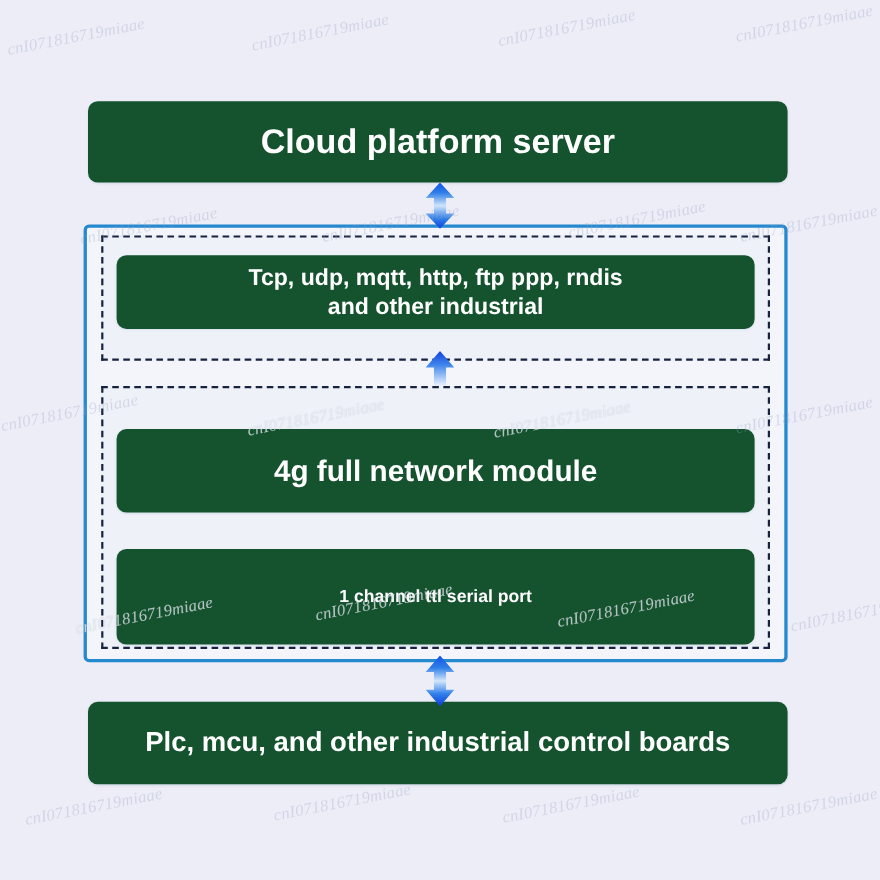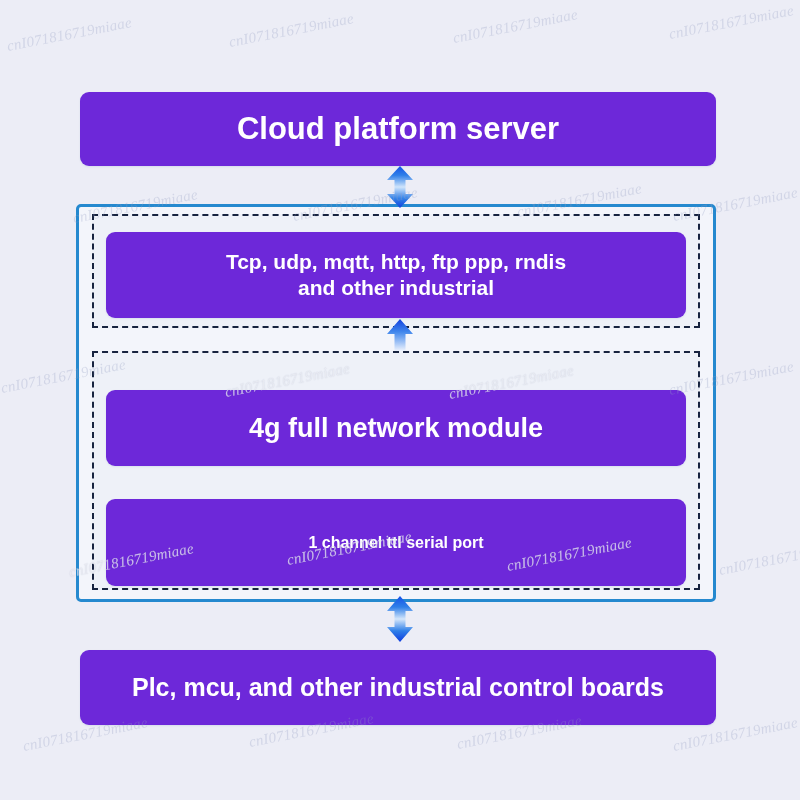--- a/index.html
+++ b/index.html
@@ -42,21 +42,21 @@
 
   
   #diagram {
     position: absolute;
     inset: 0;
     z-index: 1;
   }
 
   .blue-box {
     position: absolute;
-    background: #6d28d9;
+    background: #14532d;
     border-radius: 9px;
     display: flex;
     align-items: center;
     justify-content: center;
     text-align: center;
     color: #ffffff;
     box-sizing: border-box;
     box-shadow: 0 1px 2px rgba(30,90,150,0.10);
   }
 
@@ -94,21 +94,21 @@
   #protocol-region {
     left: 92px;
     top: 214px;
     width: 608px;
     height: 114px;
   }
   #protocol-box {
     left: 106px;
     top: 232px;
     width: 580px;
-    height: 86px;
+    height: 67px;
     font-size: 21px;
     font-weight: bold;
     line-height: 1.22;
     padding: 0 27px;
   }
 
   
   #hardware-region {
     left: 92px;
     top: 351px;
@@ -134,21 +134,20 @@
   }
 
   
   #control-boards-box {
     left: 80px;
     top: 638px;
     width: 636px;
     height: 75px;
     font-size: 25px;
     font-weight: bold;
-    margin-top: 12px;
   }
 
   
   .arrow {
     position: absolute;
     z-index: 3;
   }
   #arrow-cloud-gateway {
     left: 381px;
     top: 166px;

